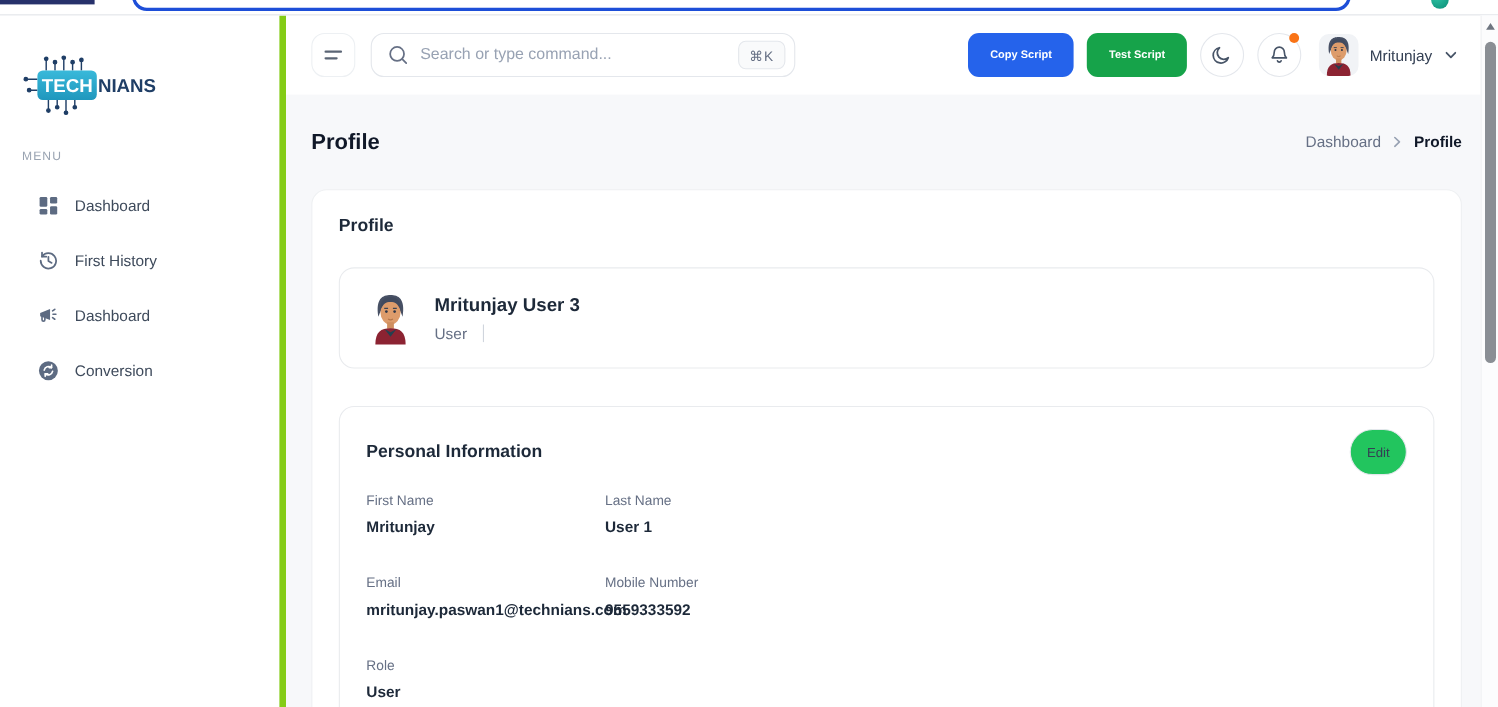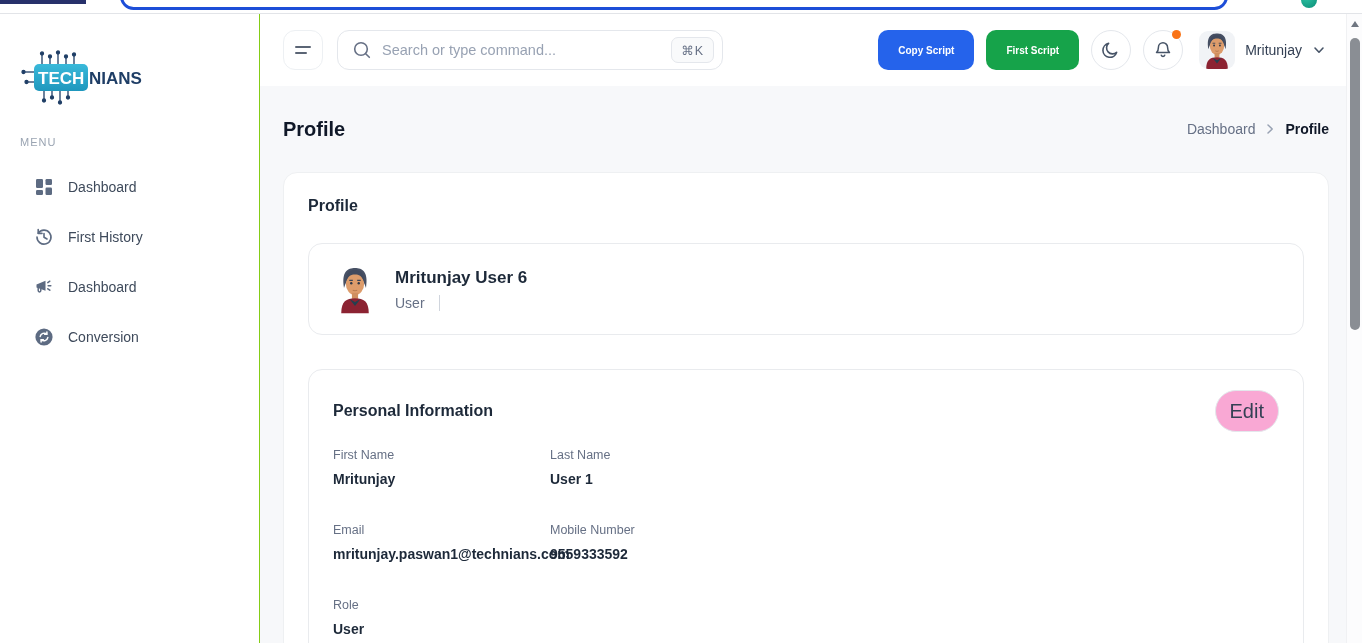--- a/index.html
+++ b/index.html
@@ -9,21 +9,21 @@
   
   .chrome { position:absolute; top:0; left:0; width:1362px; height:14px; background:#fff; border-bottom:1px solid #e2e4e8; overflow:hidden; z-index:40; }
   .navy-notch { position:absolute; top:0; left:0; width:86px; height:4px; background:#27316b; }
   .focus-ring { position:absolute; top:-17px; left:120px; width:1108px; height:27px; border:3px solid #1d4ed8; border-radius:15px; background:transparent; }
   .accent-circle { position:absolute; top:-8px; left:1301px; width:16px; height:16px; border-radius:50%; background:radial-gradient(circle at 35% 30%, #2ec4a5, #0b8c76); }
 
   
   .app { position:absolute; top:14px; left:0; right:16px; bottom:0; display:flex; }
 
   
-  .sidebar { width:260px; background:#fff; border-right:1px solid #84cc16; padding:28px 0 0 0; flex:none; }
+  .sidebar { width:260px; background:#fff; border-right:6px solid #84cc16; padding:28px 0 0 0; flex:none; }
   .logo-wrap { margin:4px 0 26px 14px; width:150px; height:64px; cursor:pointer; }
   .menu-label { margin:18px 0 14px 20px; font-size:11px; letter-spacing:1px; color:#9aa4b2; font-weight:500; }
   .nav-item { display:flex; align-items:center; gap:14px; height:50px; padding-left:34px; cursor:pointer; }
   .nav-item .nv-icon { width:20px; height:20px; flex:none; display:flex; align-items:center; justify-content:center; }
   .nav-item .nv-label { font-size:14px; font-weight:500; color:#3e4a5b; }
 
   
   .main { flex:1; display:flex; flex-direction:column; background:#f7f8fa; min-width:0; }
 
   
@@ -59,21 +59,21 @@
 
   .user-strip { border:1px solid #e9ebee; border-radius:14px; padding:20px 24px; display:flex; align-items:center; gap:18px; }
   .strip-avatar { width:44px; height:50px; flex:none; }
   .strip-name { font-size:17px; font-weight:700; color:#1d2939; margin-bottom:7px; }
   .strip-role-row { display:flex; align-items:center; font-size:14px; color:#667085; }
   .role-divider { width:1px; height:16px; background:#d0d5dd; margin-left:14px; }
 
   .pi-card { border:1px solid #e9ebee; border-radius:14px; padding:20px 24px 26px; margin-top:34px; }
   .pi-head { display:flex; align-items:center; justify-content:space-between; }
   .pi-head h3 { font-size:16px; font-weight:700; color:#1d2939; }
-  .edit-btn { min-width:52px; height:42px; padding:0 14px; border:1px solid #e4e7ec; border-radius:9999px; background:#f9a8d4; color:#344054; font-size:20px; font-weight:500; cursor:pointer; font-family:inherit; }
+  .edit-btn { min-width:52px; height:42px; padding:0 14px; border:1px solid #e4e7ec; border-radius:9999px; background:#22c55e; color:#344054; font-size:12px; font-weight:500; cursor:pointer; font-family:inherit; }
   .fields { margin-top:16px; display:grid; grid-template-columns:217px 1fr; row-gap:36px; }
   .field .f-label { font-size:12.5px; color:#667085; margin-bottom:9px; }
   .field .f-value { font-size:14px; font-weight:600; color:#1d2939; }
 
   
   .scrollbar { position:absolute; top:14px; right:0; bottom:0; width:16px; background:#fcfcfd; border-left:1px solid #f0f1f3; z-index:50; }
   .sb-up { position:absolute; top:7px; left:4px; width:0; height:0; border-left:4px solid transparent; border-right:4px solid transparent; border-bottom:6px solid #6f7681; cursor:pointer; }
   .sb-thumb { position:absolute; top:24px; left:3px; width:10px; height:292px; border-radius:6px; background:#8a8e94; cursor:grab; }
 
   svg { display:block; }
@@ -202,21 +202,21 @@
             <circle cx="9" cy="9" r="6.3"></circle>
               <path d="M13.7 13.7 L17.3 17.3"></path>
           </svg>
         </span>
         <input type="text" placeholder="Search or type command..." style="">
         <span class="kbd-badge">⌘K</span>
       </div>
 
       <div class="tb-right">
         <button class="btn btn-copy">Copy Script</button>
-        <button class="btn btn-test">First Script</button>
+        <button class="btn btn-test">Test Script</button>
 
         <button class="circle-btn">
           <span>
             <svg width="20" height="20" viewBox="0 0 20 20" fill="none" stroke="#475467" stroke-width="1.6" stroke-linejoin="round">
               <path d="M15.6 12.4 A7 7 0 1 1 7.6 3.4 A5.6 5.6 0 0 0 15.6 12.4 Z"></path>
             </svg>
           </span>
         </button>
 
         <button class="circle-btn">
@@ -280,21 +280,21 @@
               <circle cx="16.6" cy="16.8" r="1.1" fill="#2d3748"></circle>
                 <circle cx="23.4" cy="16.8" r="1.1" fill="#2d3748"></circle>
               <path d="M14.8 14.2 h3.2 M22 14.2 h3.2" stroke="#3b4454" stroke-width="1"></path>
               <path d="M18 23 q2 1.3 4 0" stroke="#b4764a" stroke-width="1" fill="none"></path>
               <rect x="17.2" y="25.5" width="5.6" height="5.5" fill="#d08f5f"></rect>
               <path d="M7.5 44 C7.5 33.5 12 30.5 20 30.5 C28 30.5 32.5 33.5 32.5 44 Z" fill="#8c2332"></path>
               <path d="M15 31.2 L20 37.5 L25 31.2 L20 33.8 Z" fill="#25404f"></path>
             </svg>
           </span>
           <div>
-            <div class="strip-name">Mritunjay User 6</div>
+            <div class="strip-name">Mritunjay User 3</div>
             <div class="strip-role-row">
               <span>User</span>
               <span class="role-divider"></span>
             </div>
           </div>
         </div>
 
         <div class="pi-card">
           <div class="pi-head">
             <h3>Personal Information</h3>

